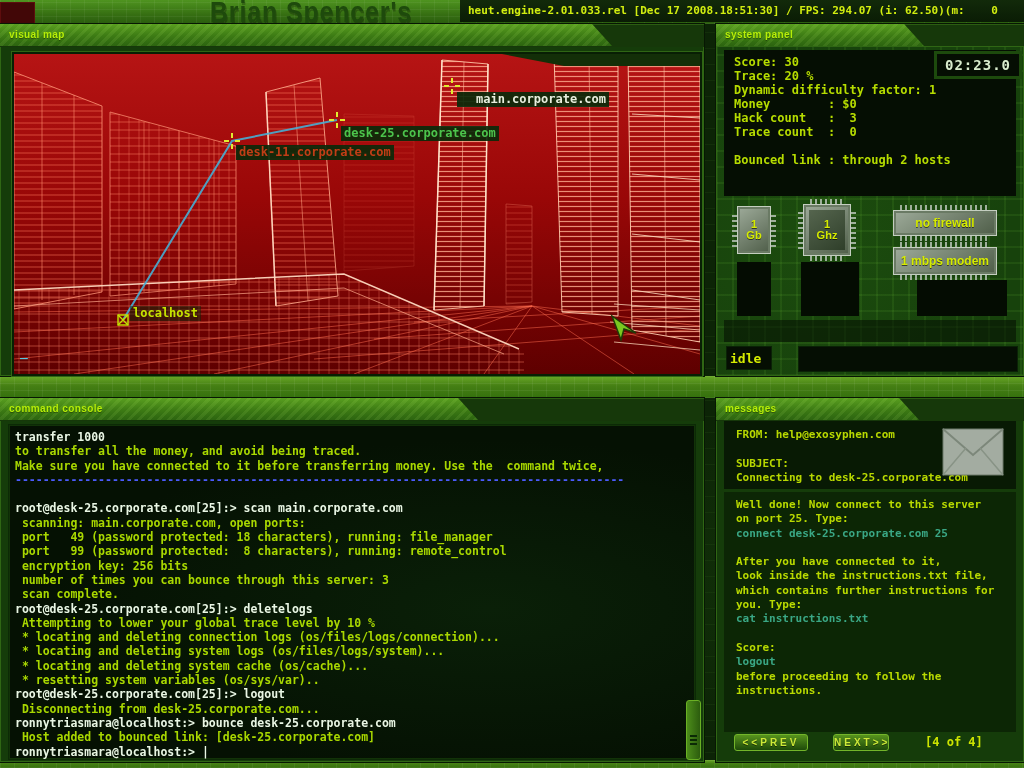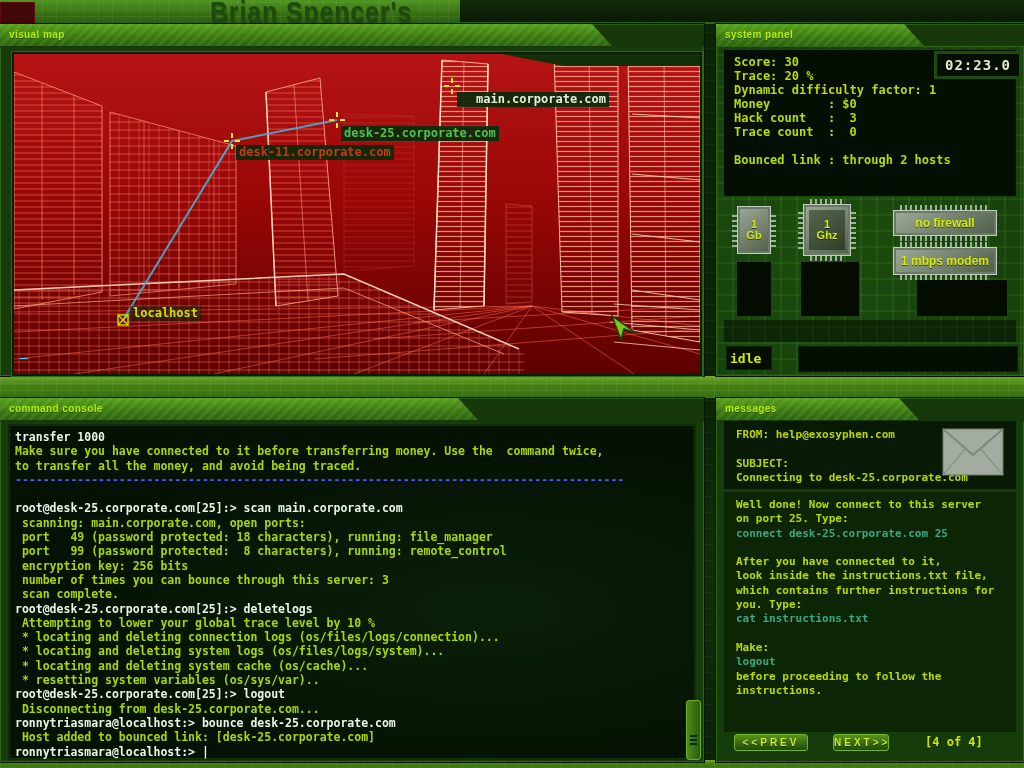--- a/index.html
+++ b/index.html
@@ -115,20 +115,21 @@
 </style>
 </head>
 <body>
 
 <div id="stage">
 
   <div class="abs topbar">
     <div class="abs topbar-dark"></div>
     <div class="abs corner-red"></div>
     <div class="abs game-title">Brian Spencer's</div>
+    <div class="abs engine-info">heut.engine-2.01.033.rel [Dec 17 2008.18:51:30] / FPS: 294.07 (i: 62.50)(m:    0</div>
   </div>
 
   <div class="abs gap-strip" style="left:0;top:376px;width:1024px;height:22px;"></div>
   <div class="abs gap-strip" style="left:0;top:760px;width:1024px;height:8px;"></div>
 
   <div class="abs panel" style="left:0;top:24px;width:704px;height:352px;">
     <div class="ph-strip"></div>
     <div class="ph-bright" style="width:612px;">
       <span class="ph-label">visual map</span>
     </div>
@@ -271,22 +272,22 @@
   <div class="abs progress-box"></div>
 
   <div class="abs panel" style="left:0;top:398px;width:704px;height:364px;">
     <div class="ph-strip"></div>
     <div class="ph-bright" style="width:478px;">
       <span class="ph-label">command console</span>
     </div>
   </div>
   <div class="abs console-content">
       <div class="cline t-cmd">transfer 1000</div>
+      <div class="cline t-out">to transfer all the money, and avoid being traced.</div>
       <div class="cline t-out">Make sure you have connected to it before transferring money. Use the  command twice,</div>
-      <div class="cline t-out">to transfer all the money, and avoid being traced.</div>
       <div class="cline t-sep">----------------------------------------------------------------------------------------</div>
       <div class="cline t-blank">&nbsp;</div>
       <div class="cline t-cmd">root@desk-25.corporate.com[25]:&gt; scan main.corporate.com</div>
       <div class="cline t-out"> scanning: main.corporate.com, open ports:</div>
       <div class="cline t-out"> port   49 (password protected: 18 characters), running: file_manager</div>
       <div class="cline t-out"> port   99 (password protected:  8 characters), running: remote_control</div>
       <div class="cline t-out"> encryption key: 256 bits</div>
       <div class="cline t-out"> number of times you can bounce through this server: 3</div>
       <div class="cline t-out"> scan complete.</div>
       <div class="cline t-cmd">root@desk-25.corporate.com[25]:&gt; deletelogs</div>
@@ -326,21 +327,21 @@
       <div class="mline t-text">Well done! Now connect to this server</div>
       <div class="mline t-text">on port 25. Type:</div>
       <div class="mline t-cmd">connect desk-25.corporate.com 25</div>
       <div class="mline t-blank">&nbsp;</div>
       <div class="mline t-text">After you have connected to it,</div>
       <div class="mline t-text">look inside the instructions.txt file,</div>
       <div class="mline t-text">which contains further instructions for</div>
       <div class="mline t-text">you. Type:</div>
       <div class="mline t-cmd">cat instructions.txt</div>
       <div class="mline t-blank">&nbsp;</div>
-      <div class="mline t-text">Make:</div>
+      <div class="mline t-text">Score:</div>
       <div class="mline t-cmd">logout</div>
       <div class="mline t-text">before proceeding to follow the</div>
       <div class="mline t-text">instructions.</div>
     </div>
   <div class="msg-btn" style="left:734px;top:734px;width:74px;">&lt;&lt;PREV</div>
   <div class="msg-btn" style="left:833px;top:734px;width:56px;text-align:right;">NEXT&gt;&gt;</div>
   <div class="abs page-ind">[4 of 4]</div>
 
 </div>
 

